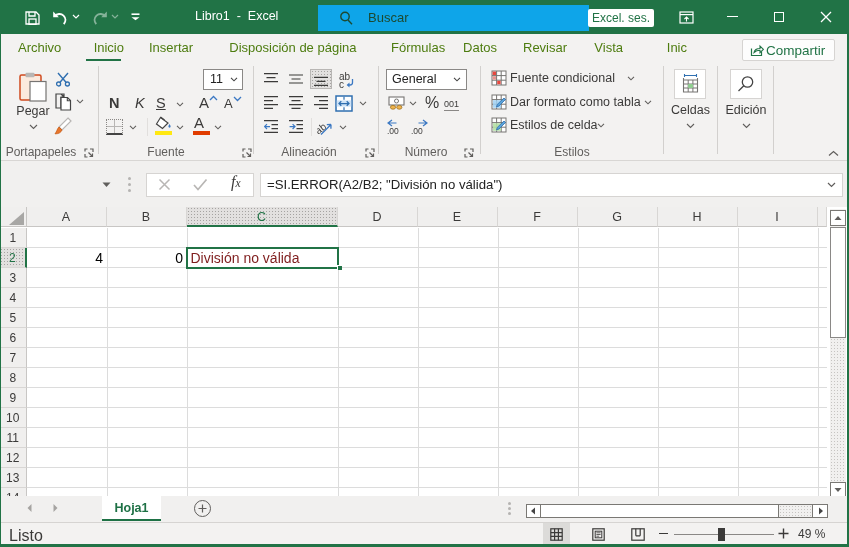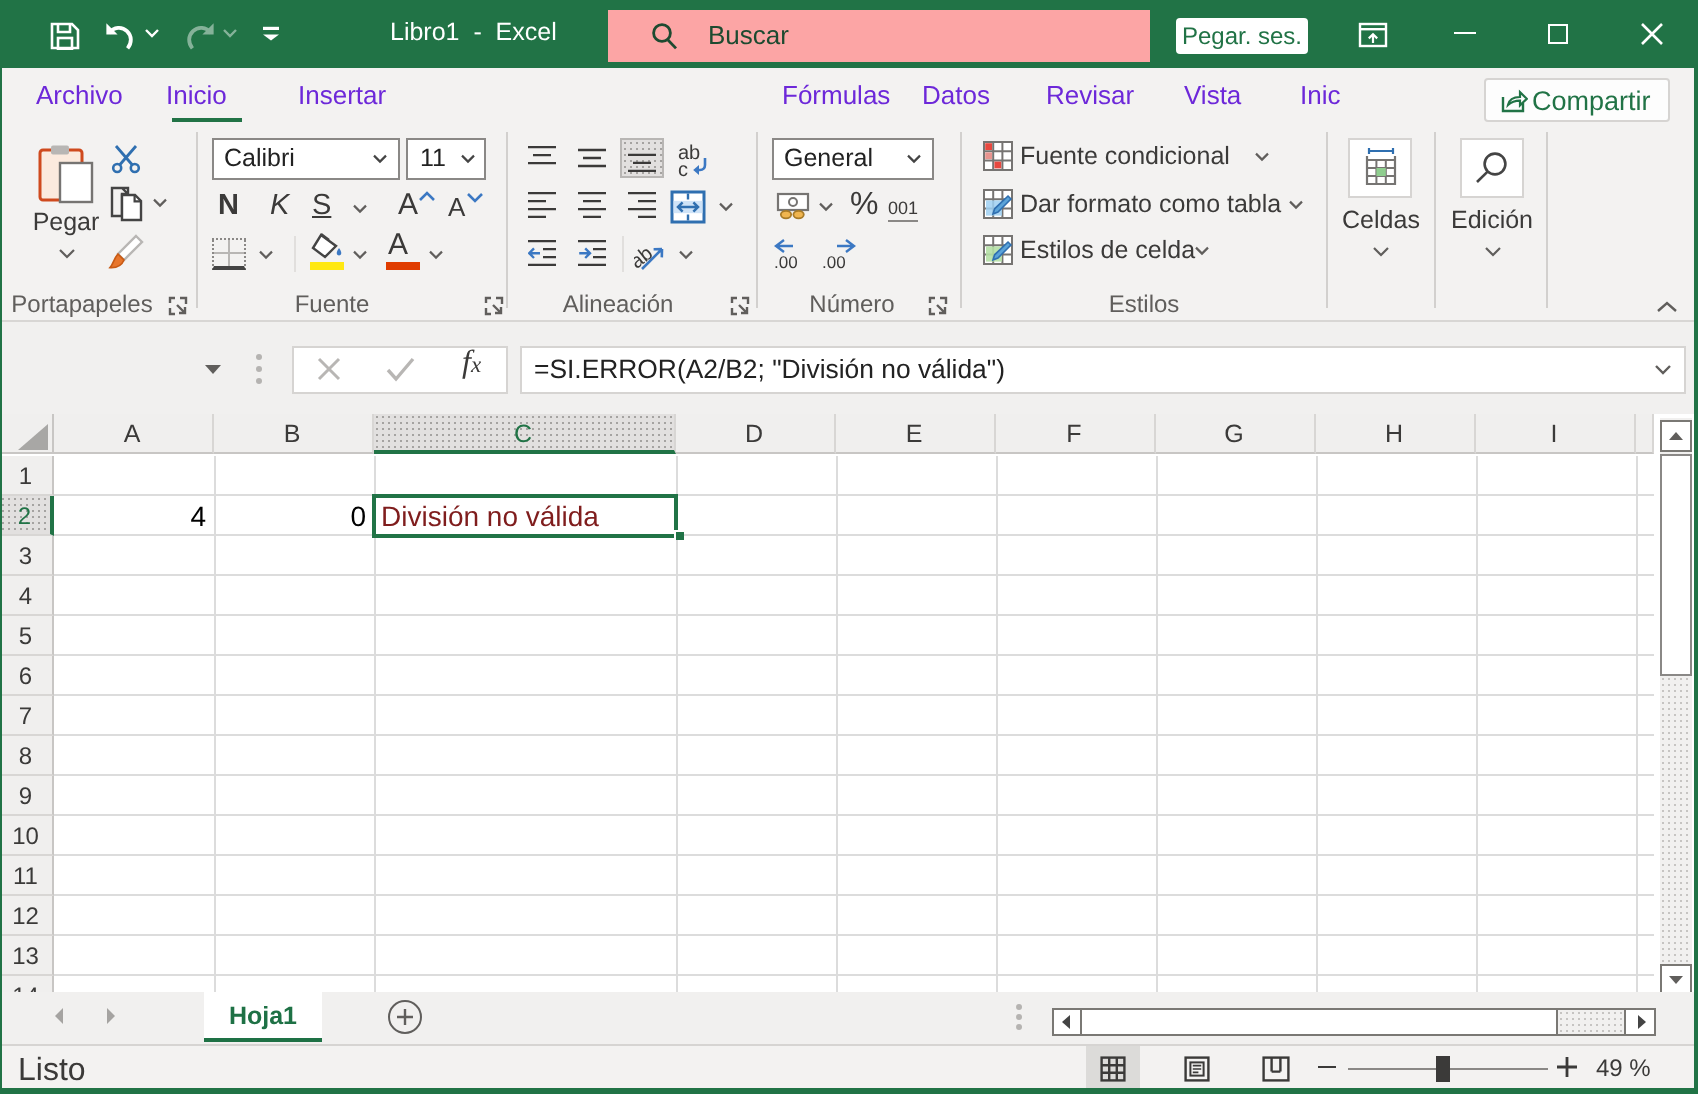--- a/index.html
+++ b/index.html
@@ -4,26 +4,26 @@
 <style>
   * { margin:0; padding:0; box-sizing:border-box; }
   html,body { width:849px; height:547px; overflow:hidden; }
   body { font-family:"Liberation Sans", sans-serif; position:relative; background:#fff; }
   .abs { position:absolute; }
   #win { position:absolute; left:0; top:0; width:849px; height:547px;
          border-left:1px solid #217346; border-right:2px solid #217346; z-index:90; pointer-events:none; }
   
   #titlebar { position:absolute; left:0; top:0; width:849px; height:34px; background:#217346; }
   .tbtxt { color:#fff; font-size:13px; }
-  #searchbox { position:absolute; left:304px; top:5px; width:271px; height:26px; background:#fca5a5; }
+  #searchbox { position:absolute; left:318px; top:5px; width:271px; height:26px; background:#0ea5e9; }
   #inicses { position:absolute; left:588px; top:9px; width:66px; height:18px; background:#fff; border-radius:2px;
              color:#217346; font-size:12px; text-align:center; line-height:18px; }
   
   #tabrow { position:absolute; left:0; top:34px; width:849px; height:28px; background:#f3f2f1; }
-  .rtab { position:absolute; top:0; height:28px; line-height:28px; font-size:13px; color:#6d28d9; text-align:left; }
+  .rtab { position:absolute; top:0; height:28px; line-height:28px; font-size:13px; color:#4d7c0f; text-align:right; }
   
   #ribbon { position:absolute; left:0; top:62px; width:849px; height:99px; background:#f3f2f1; border-bottom:1px solid #d8d6d4; }
   .gdiv { position:absolute; top:4px; height:88px; width:1px; background:#d2d0ce; }
   .glabel { position:absolute; top:83px; font-size:12px; color:#605e5c; text-align:center; transform:translateX(-50%); white-space:nowrap; }
   .launcher { position:absolute; top:86px; width:10px; height:10px; }
   .combo { position:absolute; background:#fff; border:1px solid #8a8886; font-size:12.5px; color:#222; }
   
   #fbar { position:absolute; left:0; top:161px; width:849px; height:46px; background:#f1f0ef; }
   .wbox { position:absolute; background:#fff; border:1px solid #d6d4d2; }
   
@@ -72,38 +72,39 @@
     <path d="M1.5 4.2 l4 3 l4 -3" fill="#fff" stroke="none"></path>
   </svg>
   <div class="abs tbtxt" style="left:195px;top:9px;font-size:12.5px">Libro1&nbsp; -&nbsp; Excel</div>
   <div id="searchbox">
     <svg class="abs" style="left:20px;top:5px" width="16" height="16" viewBox="0 0 16 16">
       <circle cx="7" cy="6.5" r="4.2" fill="none" stroke="#1d4a30" stroke-width="1.4"></circle>
       <path d="M10 10 l4 4.2" stroke="#1d4a30" stroke-width="1.4"></path>
     </svg>
     <div class="abs" style="left:50px;top:5px;font-size:13px;color:#1d4a30">Buscar</div>
   </div>
-  <div id="inicses">Pegar. ses.</div>
+  <div id="inicses">Excel. ses.</div>
 
   <svg class="abs" style="left:679px;top:11px" width="15" height="13" viewBox="0 0 15 13">
     <rect x="1" y="1" width="13" height="11" fill="none" stroke="#fff" stroke-width="1.2"></rect>
     <path d="M1 3.6 h13" stroke="#fff" stroke-width="1.2"></path>
     <path d="M7.5 10.5 v-4 M5.4 8.2 l2.1 -2.1 l2.1 2.1" fill="none" stroke="#fff" stroke-width="1.1"></path>
   </svg>
   <div class="abs" style="left:727px;top:16px;width:11px;height:1.4px;background:#fff"></div>
   <div class="abs" style="left:774px;top:12px;width:10px;height:10px;border:1.4px solid #fff"></div>
   <svg class="abs" style="left:820px;top:11px" width="12" height="12" viewBox="0 0 12 12">
     <path d="M1 1 L11 11 M11 1 L1 11" stroke="#fff" stroke-width="1.3"></path>
   </svg>
 </div>
 <div id="tabrow">
   <div class="rtab" style="left:18px;width:40px">Archivo</div>
   <div class="rtab" style="left:83px;width:41px">Inicio</div>
   <div class="abs" style="left:85.5px;top:24.5px;width:35px;height:2.6px;background:#217346"></div>
   <div class="rtab" style="left:149px;width:40px">Insertar</div>
+  <div class="rtab" style="left:215.5px;width:141px">Disposición de página</div>
   <div class="rtab" style="left:391px;width:47px">Fórmulas</div>
   <div class="rtab" style="left:461px;width:36px">Datos</div>
   <div class="rtab" style="left:523px;width:43px">Revisar</div>
   <div class="rtab" style="left:592px;width:31px">Vista</div>
   <div class="rtab" style="left:650px;width:37px">Inic</div>
   <div class="abs" style="left:742px;top:5px;width:93px;height:21.5px;background:#fdfdfd;border:1px solid #d6d4d2;border-radius:2px;">
     <svg class="abs" style="left:7px;top:4px" width="14" height="13" viewBox="0 0 14 13">
       <path d="M1.5 4.5 v7 h10 v-4" fill="none" stroke="#217346" stroke-width="1.2"></path>
       <path d="M4 8.5 c.5 -2.5 2.5 -4 6 -4 v-2.4 l3.4 3.3 -3.4 3.3 v-2.4 c-2.6 0 -4.4 .7 -6 2.2 z" fill="none" stroke="#217346" stroke-width="1.1"></path>
     </svg>
@@ -141,25 +142,20 @@
     <path d="M14 1 L17 4 L8 13 L5 10 z" fill="#fff" stroke="#b8b6b4" stroke-width="1.2"></path>
     <path d="M5 10 L8 13 C7 15.5 4.5 17 1 16.8 C2.8 14.8 3 12 5 10 z" fill="#e8762c" stroke="#c85a14" stroke-width=".8"></path>
   </svg>
   <div class="glabel" style="left:41px">Portapapeles</div>
   <svg class="launcher" style="left:84px" width="10" height="10" viewBox="0 0 10 10">
     <path d="M3.5 1 H1 V3.5 M1 6 V9 H3.5" fill="none" stroke="#605e5c" stroke-width="1.2"></path>
     <path d="M6 1 H9 V4 M4.5 4.5 L8.5 8.5 M8.5 5.5 V8.5 H5.5" fill="none" stroke="#605e5c" stroke-width="1.2"></path>
   </svg>
   <div class="gdiv" style="left:98px"></div>
 
-  <div class="combo" style="left:106px;top:7px;width:94px;height:21px;line-height:19px;padding-left:5px">Calibri
-    <svg class="abs" style="right:5px;top:7px" width="8" height="5" viewBox="0 0 8 5">
-        <path d="M1 .8 l3 3 l3 -3" fill="none" stroke="#444" stroke-width="1.1"></path>
-      </svg>
-  </div>
   <div class="combo" style="left:203px;top:7px;width:40px;height:21px;line-height:19px;padding-left:6px">11
     <svg class="abs" style="right:4px;top:7px" width="8" height="5" viewBox="0 0 8 5">
         <path d="M1 .8 l3 3 l3 -3" fill="none" stroke="#444" stroke-width="1.1"></path>
       </svg>
   </div>
   <div class="abs" style="left:109px;top:33px;font-size:14.5px;font-weight:bold;color:#3b3a39">N</div>
   <div class="abs" style="left:135px;top:33px;font-size:14.5px;font-style:italic;color:#3b3a39">K</div>
   <div class="abs" style="left:156px;top:33px;font-size:14.5px;text-decoration:underline;color:#3b3a39">S</div>
   <svg class="abs" style="left:176px;top:40px" width="8" height="5" viewBox="0 0 8 5">
       <path d="M1 .8 l3 3 l3 -3" fill="none" stroke="#605e5c" stroke-width="1.1"></path>

